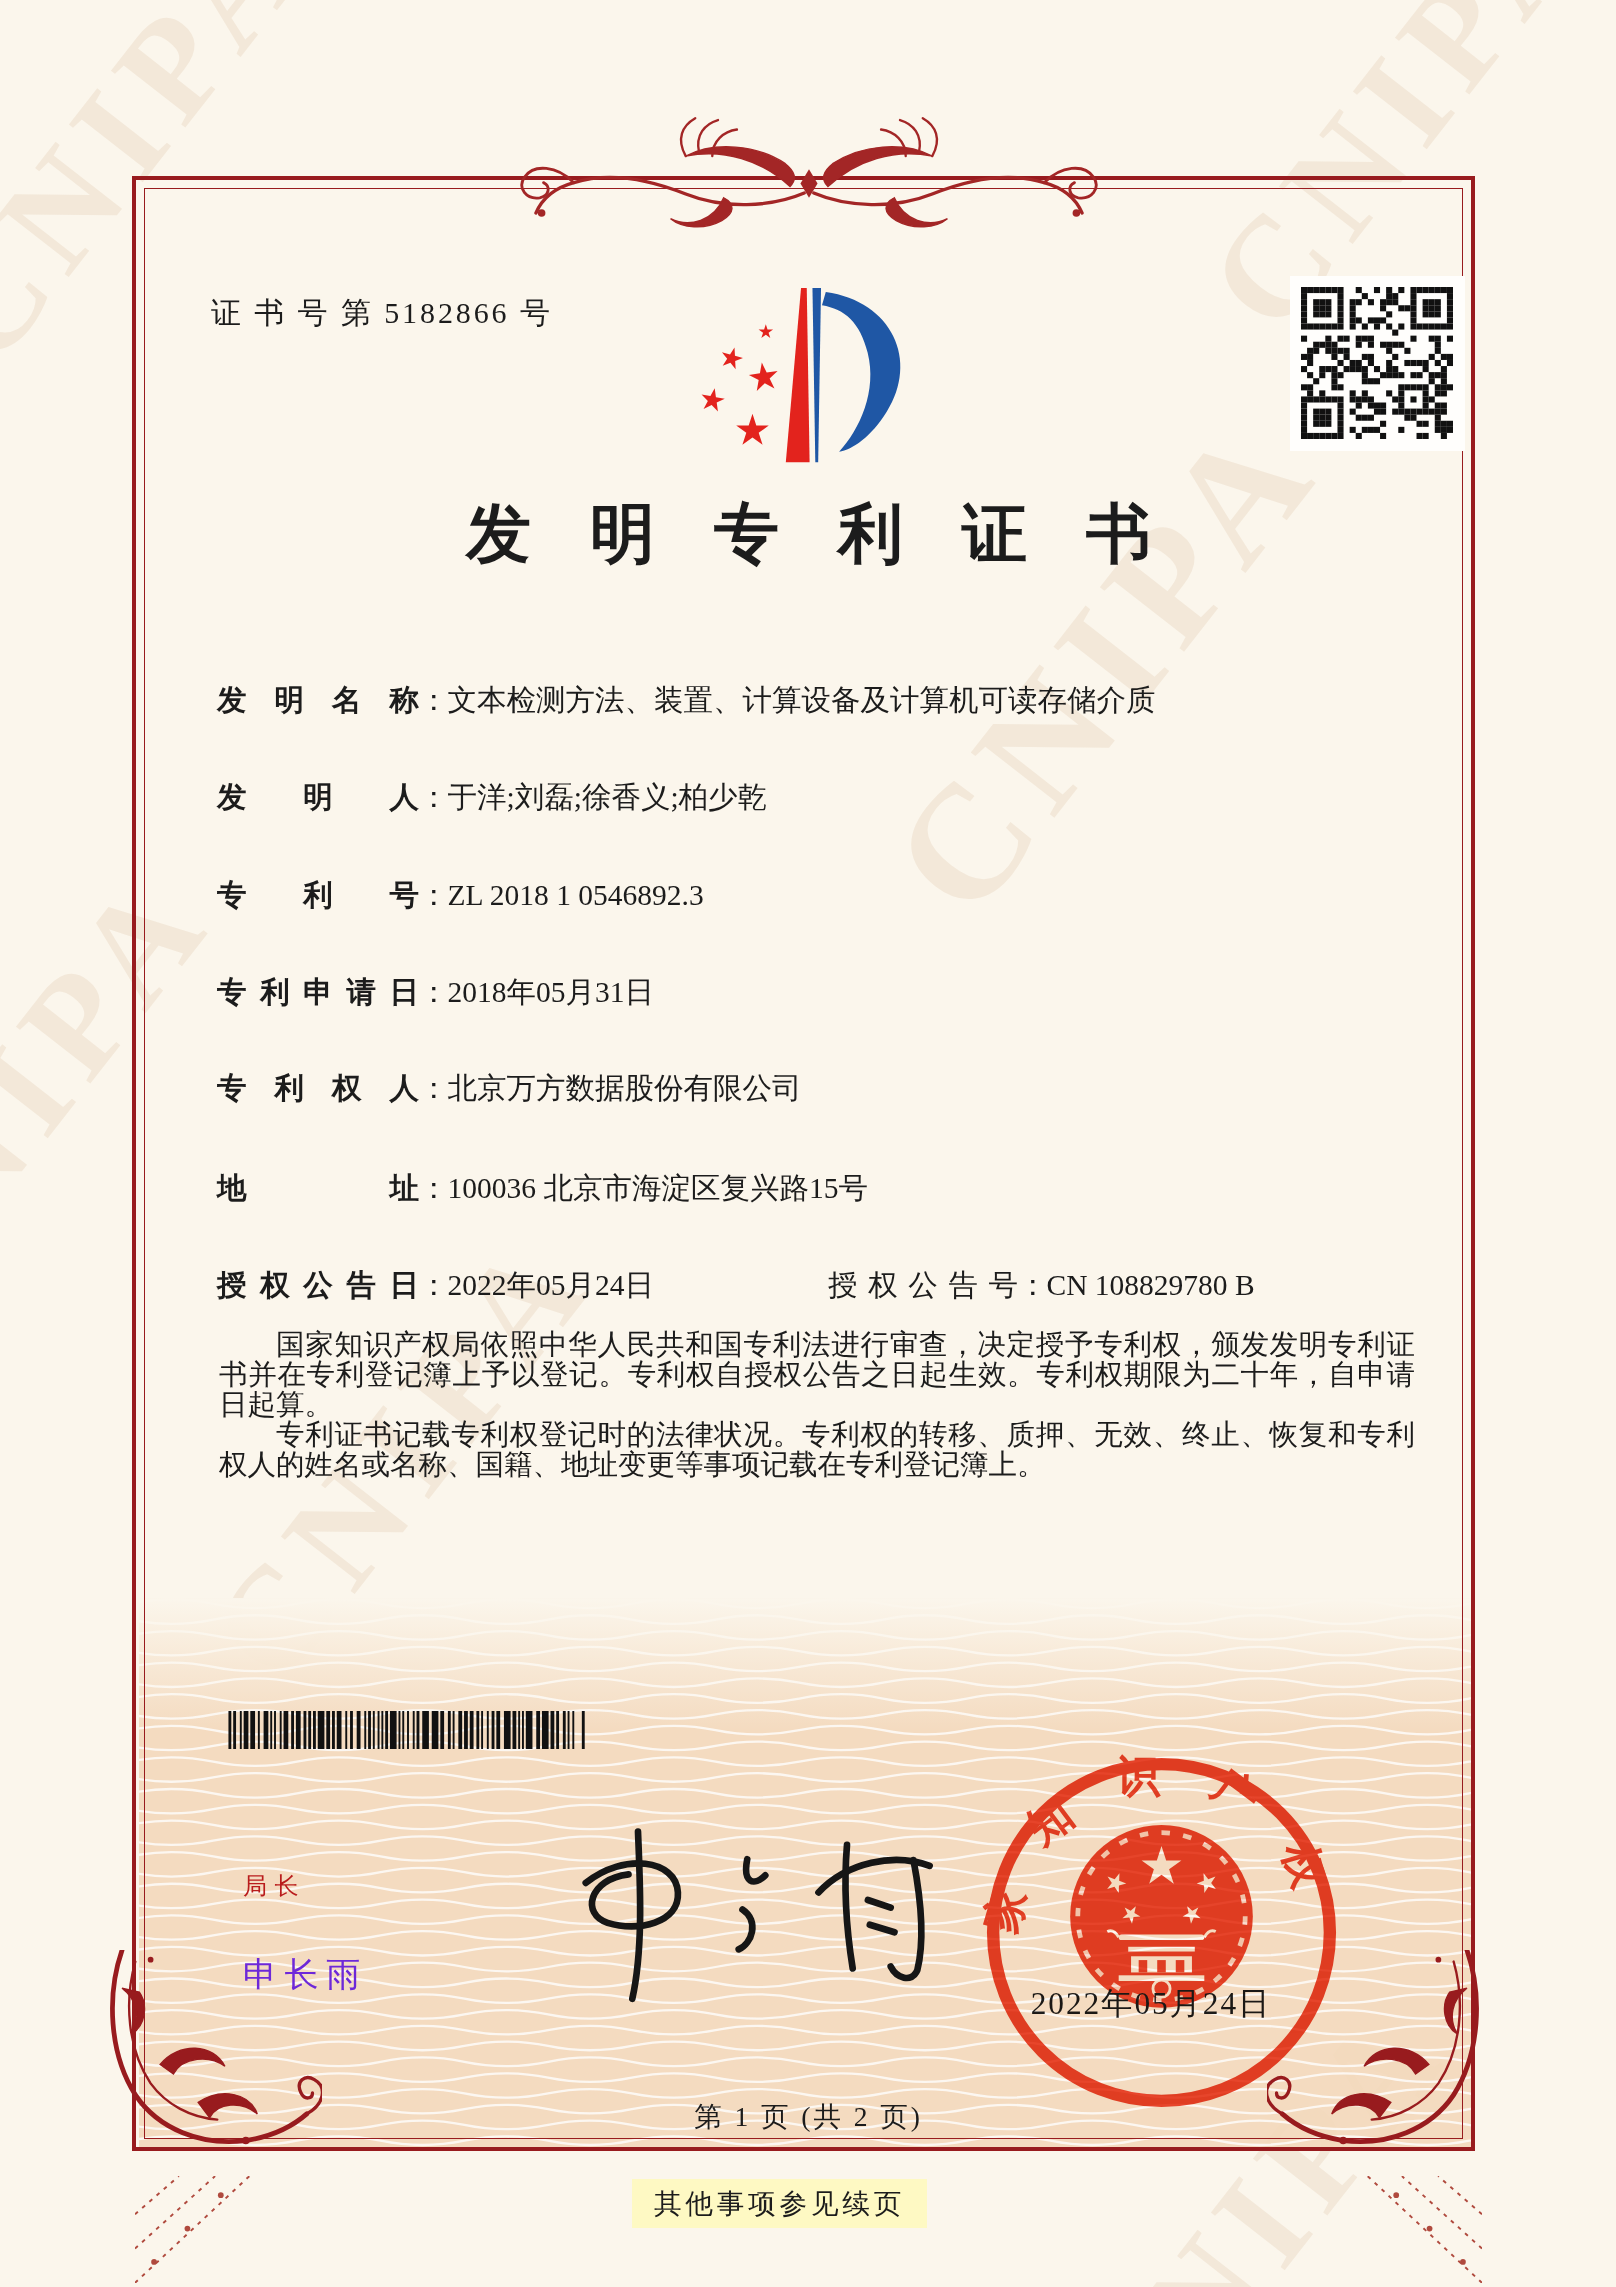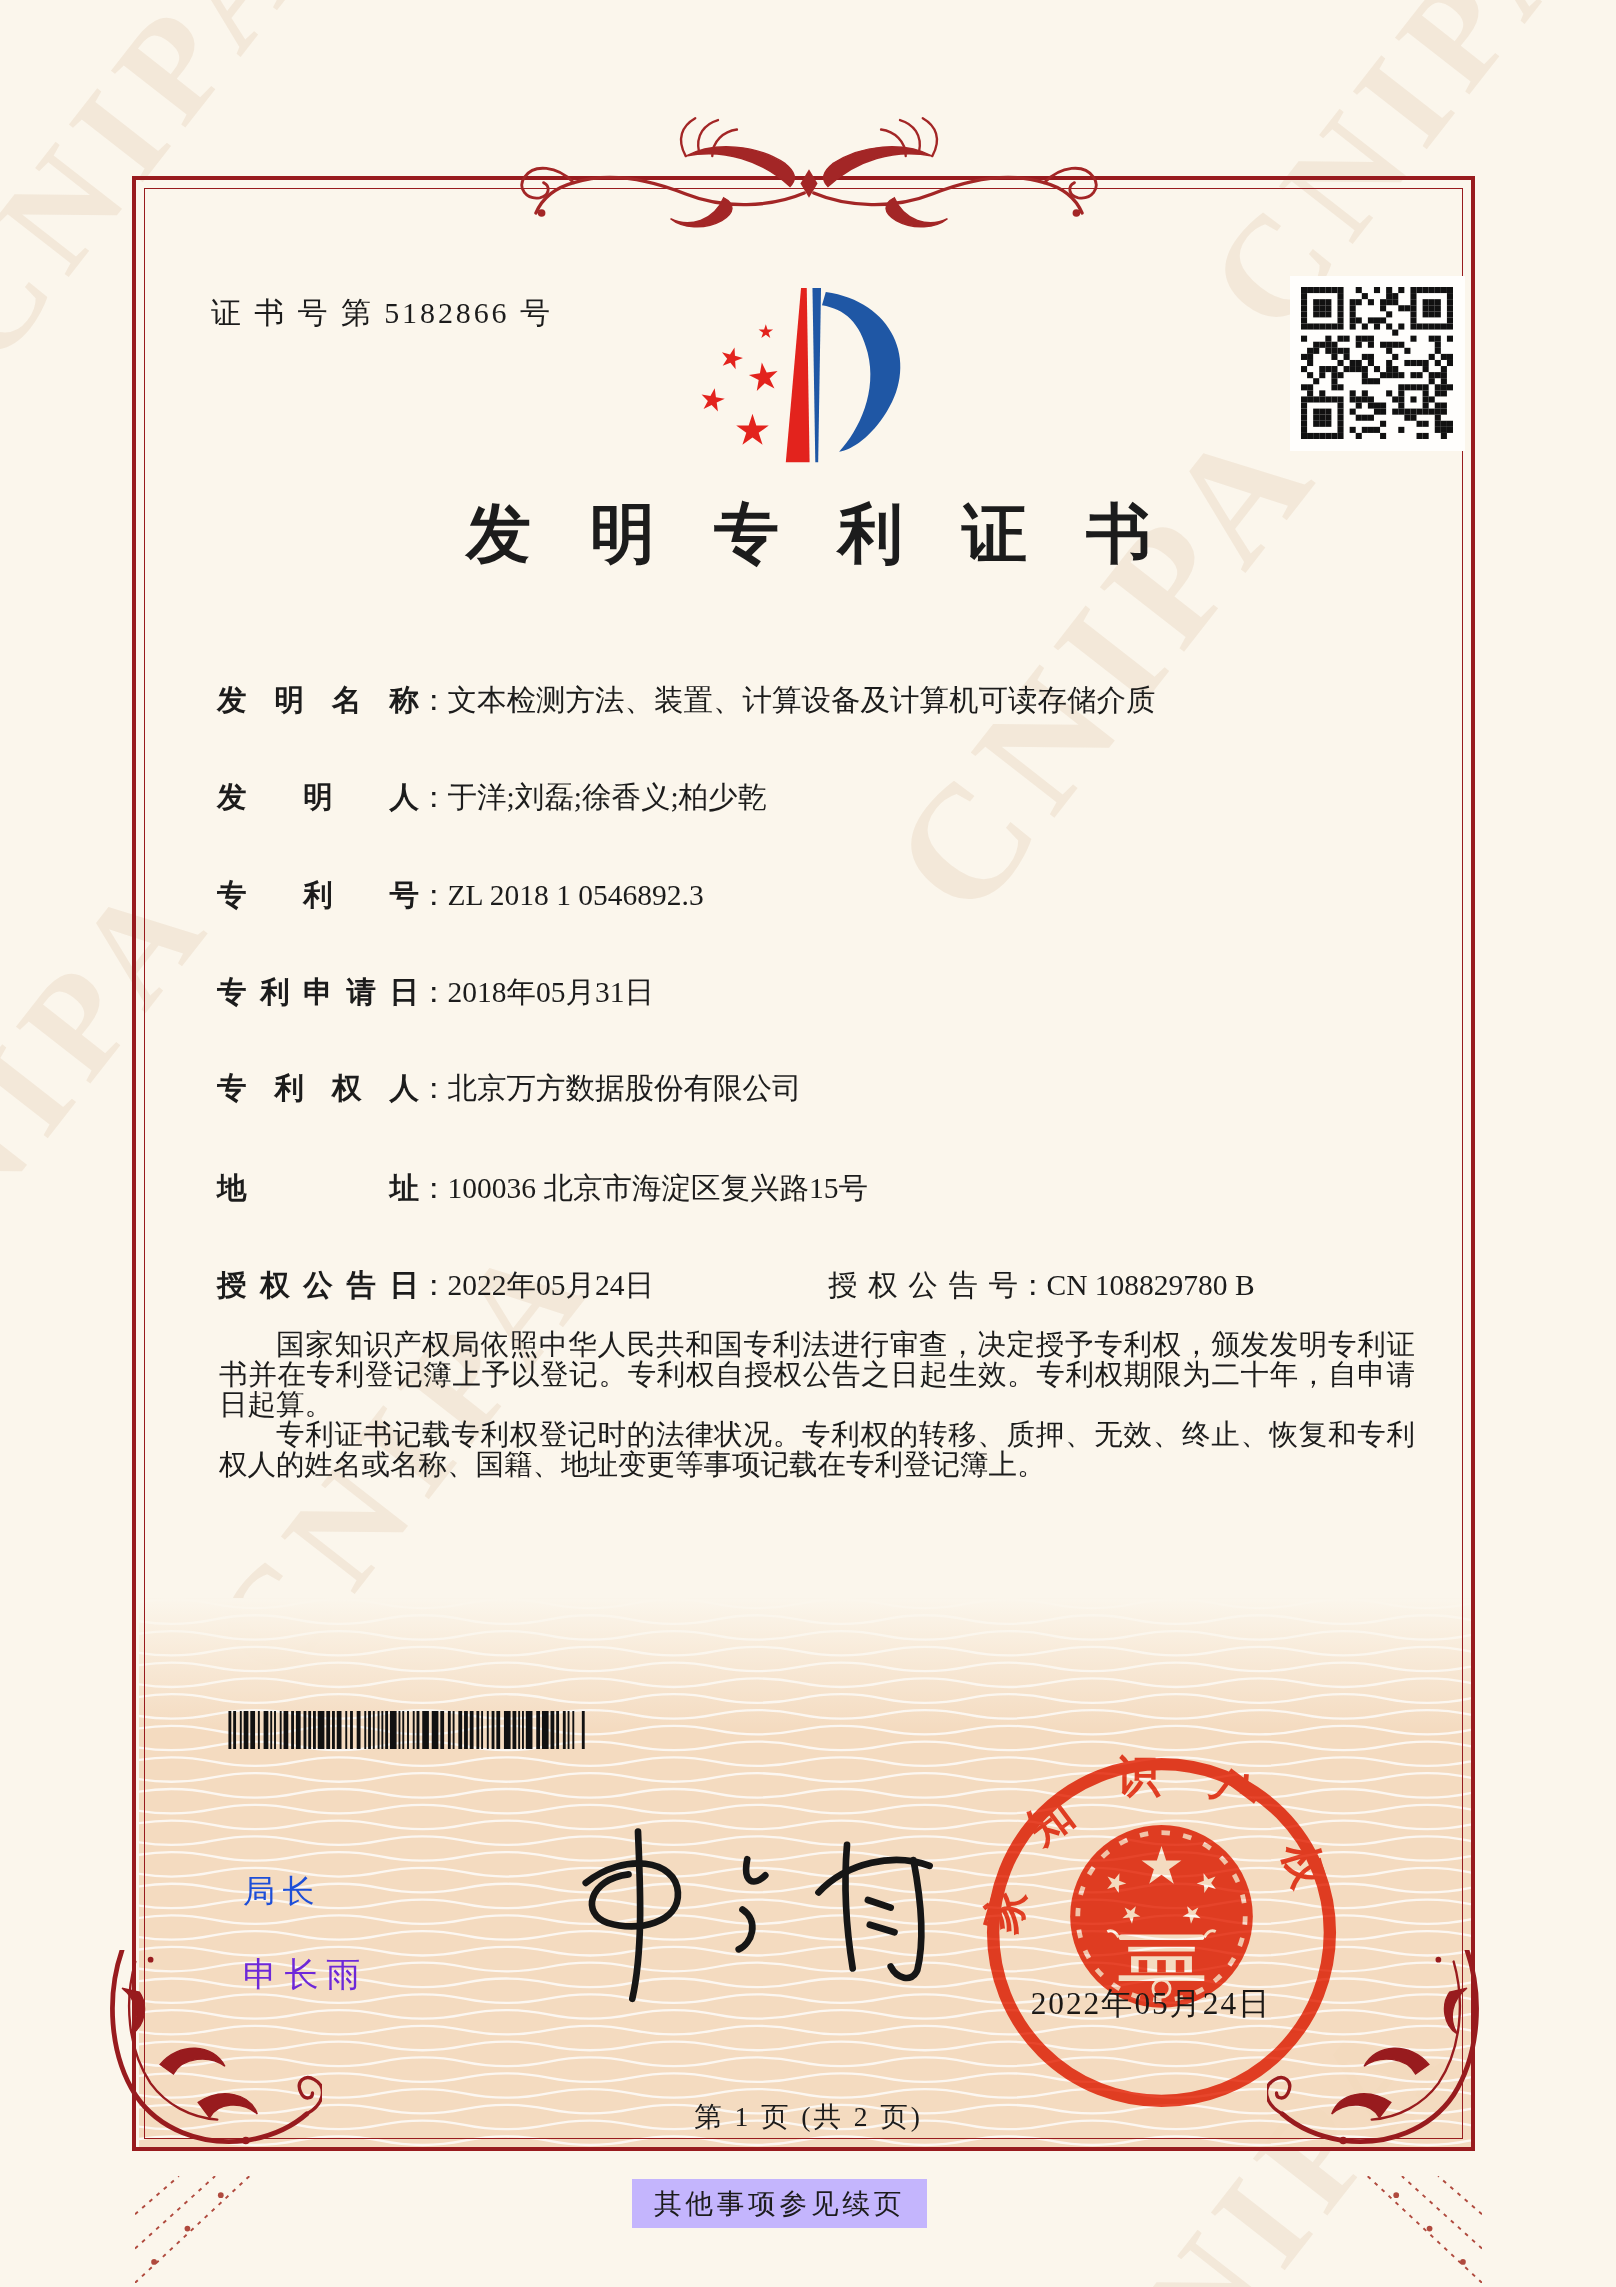--- a/index.html
+++ b/index.html
@@ -25,29 +25,29 @@
          letter-spacing:59px;padding-left:59px;z-index:6;}
   .frow{position:absolute;left:217px;white-space:nowrap;font-size:29.5px;z-index:6;}
   .flabel{display:inline-block;width:202px;text-align:justify;text-align-last:justify;font-weight:bold;}
   .flabel2{display:inline-block;width:190px;text-align:justify;text-align-last:justify;}
   .fcolon{display:inline-block;width:28.5px;}
   .fcol2{position:absolute;left:611px;top:0;white-space:nowrap;}
   .paras{position:absolute;left:219px;top:1330px;width:1196px;font-size:28.5px;line-height:30px;
          text-align:justify;z-index:6;}
   .paras p{margin:0;text-indent:2em;}
   .barcode{position:absolute;left:228px;top:1711px;z-index:6;}
-  .officer-title{position:absolute;left:243px;top:1870px;font-size:32px;letter-spacing:7.6px;
-         font-family:"Liberation Sans",sans-serif;font-weight:500;color:#1d4ed8;z-index:6;}
+  .officer-title{position:absolute;left:243px;top:1870px;font-size:24px;letter-spacing:7.6px;
+         font-family:"Liberation Sans",sans-serif;font-weight:500;color:#b91c1c;z-index:6;}
   .officer-name{position:absolute;left:243px;top:1952px;font-size:34px;letter-spacing:7.6px;
          font-family:"Liberation Sans",sans-serif;font-weight:500;color:#6d28d9;z-index:6;}
   .signature{position:absolute;left:533px;top:1824px;z-index:6;}
   .seal{position:absolute;left:976px;top:1747px;z-index:7;mix-blend-mode:multiply;}
   .page-num{position:absolute;left:0;right:0;top:2098px;text-align:center;font-size:27.6px;
          letter-spacing:2.9px;z-index:6;}
-  .note{position:absolute;left:632px;top:2179px;width:295px;height:49px;background:#c4b5fd;
+  .note{position:absolute;left:632px;top:2179px;width:295px;height:49px;background:#fef9c3;
         display:flex;align-items:center;justify-content:center;font-size:27.6px;letter-spacing:3.8px;z-index:6;}
   svg text{font-family:"Liberation Serif",serif;}
 </style>
 </head>
 <body>
 
 <div class="page">
 
   <div class="wm" style="left:-143px;top:57px;">CNIPA</div>
   <div class="wm" style="left:1141px;top:24px;">CNIPA</div>

